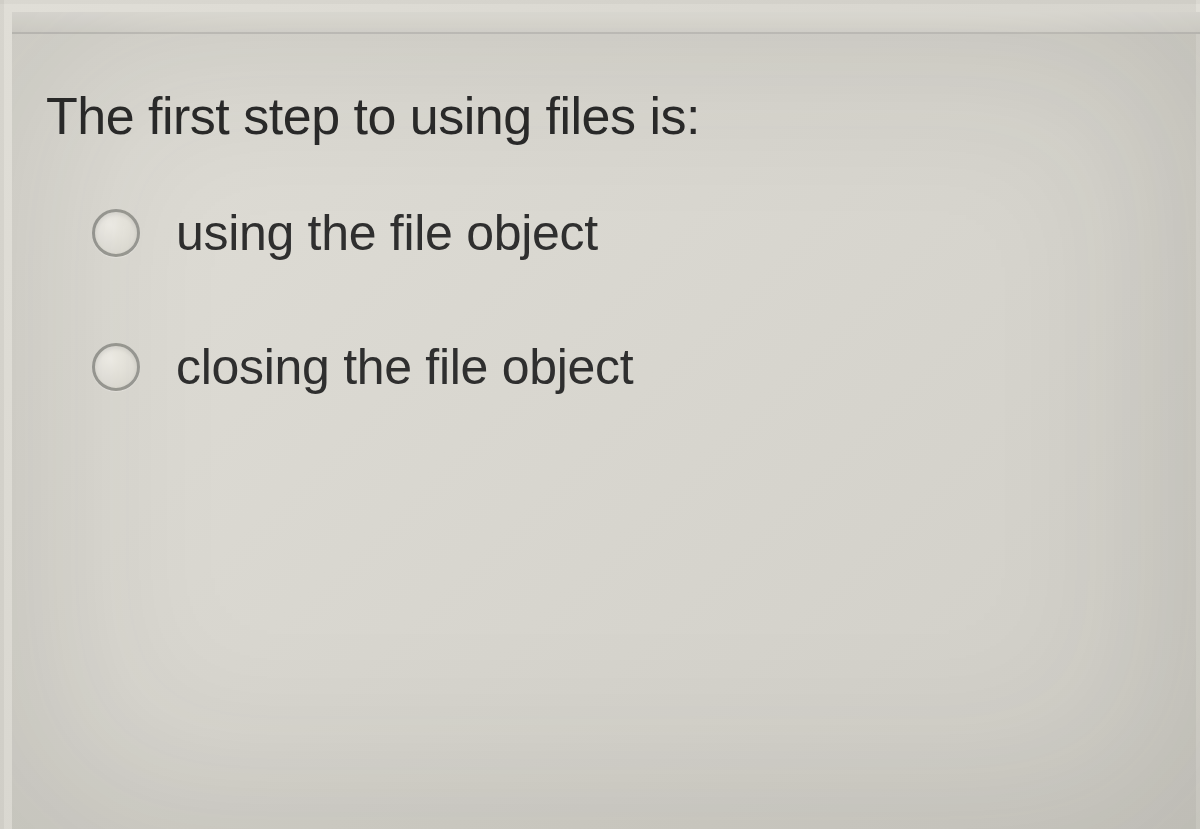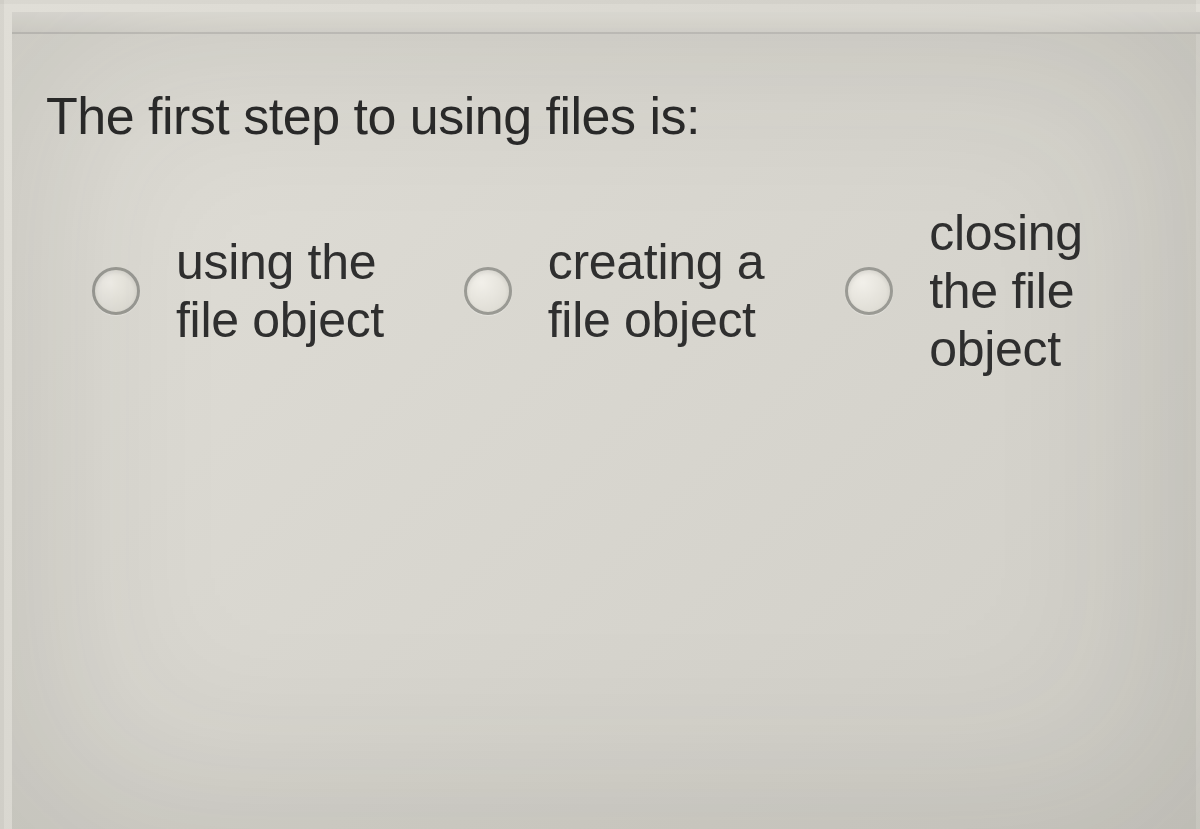--- a/index.html
+++ b/index.html
@@ -30,21 +30,21 @@
     .question-text {
       font-size: 52px;
       font-weight: 400;
       color: #2a2a2a;
       letter-spacing: -0.5px;
       margin-bottom: 50px;
     }
     .options {
       padding-left: 38px;
       display: flex;
-      flex-direction: row;
+      flex-direction: column;
       gap: 60px;
     }
     .option-row {
       display: flex;
       align-items: center;
       gap: 28px;
     }
     .radio {
       width: 48px;
       height: 48px;
@@ -76,24 +76,20 @@
 <div class="content">
   <div class="question-text">The first step to using files is:</div>
 
   <div class="options">
 
     <div class="option-row">
       <div class="radio"></div>
       <div class="option-label">using the file object</div>
     </div>
 
-    <div class="option-row">
-      <div class="radio"></div>
-      <div class="option-label">creating a file object</div>
-    </div>
 
 
     <div class="option-row">
       <div class="radio"></div>
       <div class="option-label">closing the file object</div>
     </div>
 
   </div>
 </div>
 

